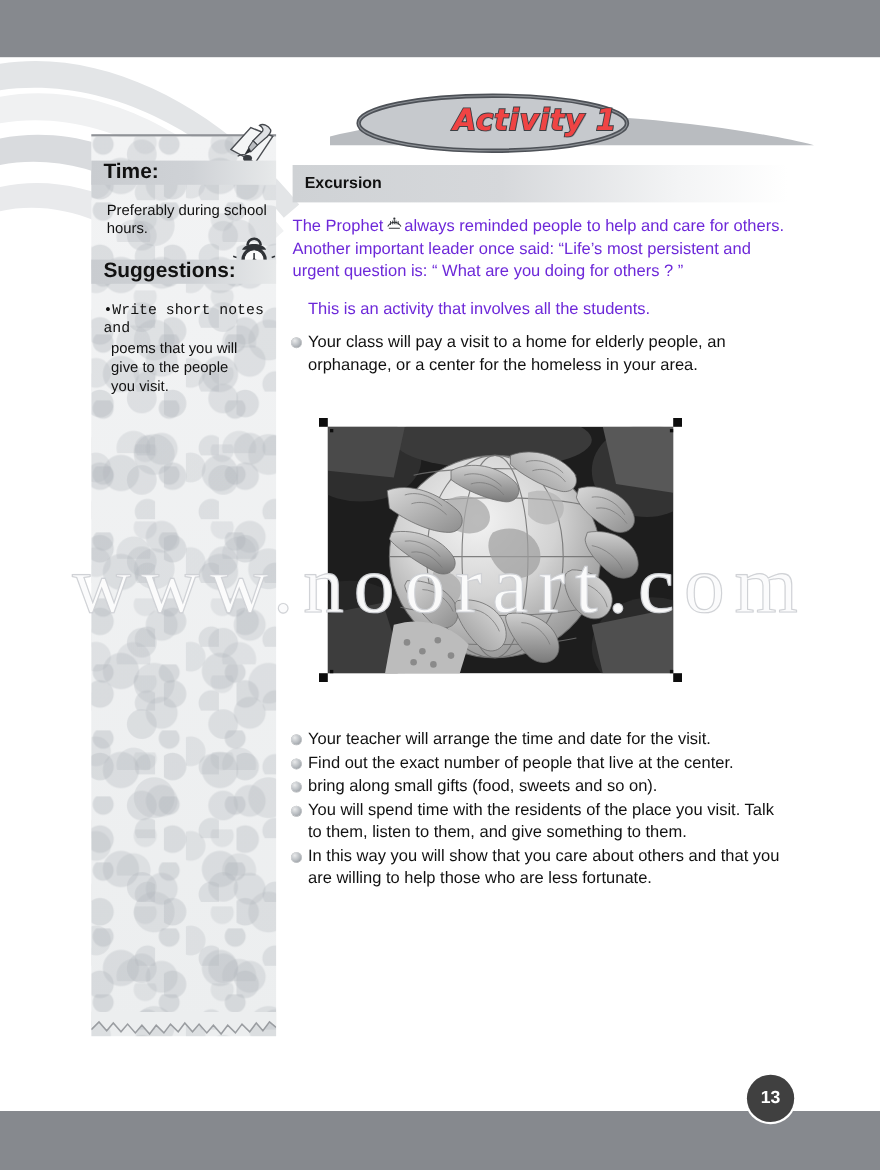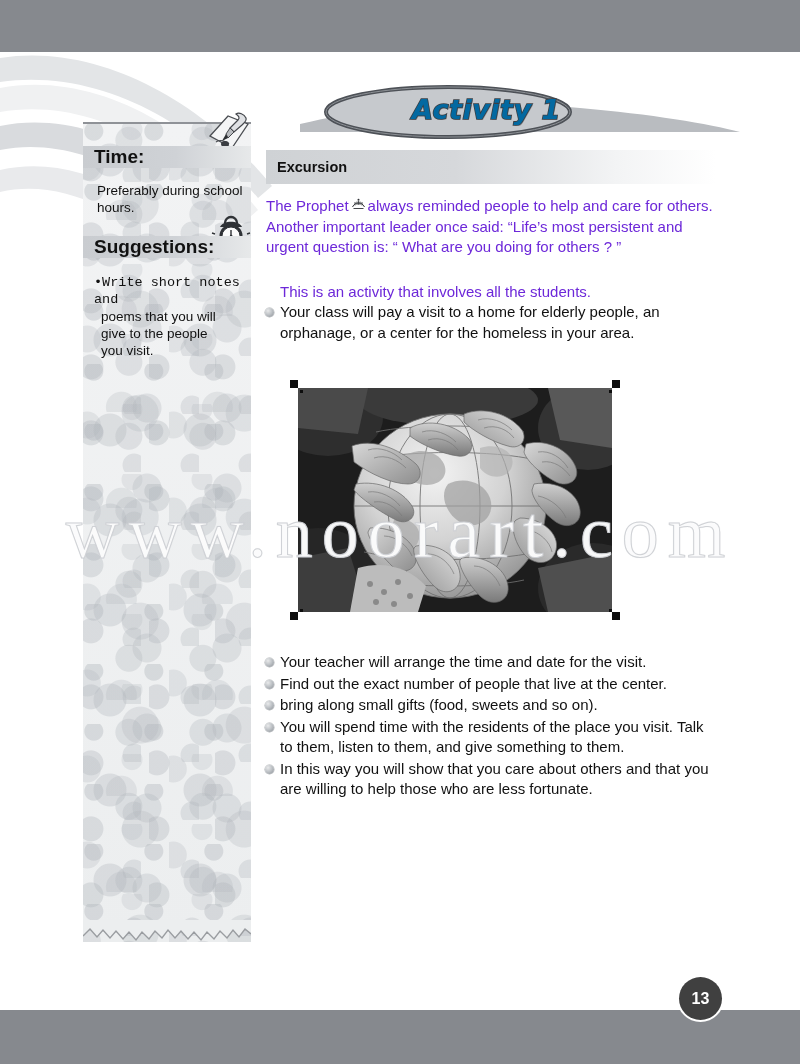--- a/index.html
+++ b/index.html
@@ -31,21 +31,21 @@
   .activity-banner svg { display:block; }
   .activity-label {
     position:absolute; left:0; top:0; width:460px; height:58px;
     display:flex; align-items:center; justify-content:flex-start;
     pointer-events:none;
   }
   .activity-label span {
     position:absolute; left:112px; top:10px;
     font-family:"DejaVu Sans", sans-serif;
     font-size:27px; font-weight:bold; font-style:italic;
-    color:#0369a1;
+    color:#ef4444;
     -webkit-text-stroke:1.6px #3b3f44;
     paint-order:stroke fill;
     letter-spacing:0.5px;
     text-shadow:1px 1px 0 rgba(60,64,70,.35);
   }
 
   
   .sidebar {
     position:absolute; left:83px; top:122px; width:168px; height:820px;
     background:
@@ -101,23 +101,23 @@
     position:relative; width:450px; height:34px;
     background:linear-gradient(to right, #cfd2d5 0%, #d6d8db 42%, #f3f4f5 78%, #ffffff 100%);
     display:flex; align-items:center; padding-left:11px;
   }
   .excursion-bar span { font-size:14.5px; font-weight:bold; color:#111; }
 
   .para {
     font-size:15px; line-height:20.5px; color:#6d28d9;
   }
   .p-intro  { margin-top:12px; }
-  .p-list-intro { margin-top:24px; padding-left:14px; }
-
-  .blist { list-style:none; margin-top:0; }
+  .p-list-intro { margin-top:13px; padding-left:14px; }
+
+  .blist { list-style:none; margin-top:10px; }
   .blist li {
     position:relative; padding-left:14px; margin-bottom:1px;
     font-size:15px; line-height:20.5px;
   }
   .blist li .bullet {
     position:absolute; left:-1px; top:6px; width:9px; height:9px; border-radius:50%;
     background:radial-gradient(circle at 33% 30%, #e9eaeb 0%, #bfc3c7 45%, #8b9096 100%);
     box-shadow:0 0 0 .5px rgba(120,125,130,.6);
   }
 

